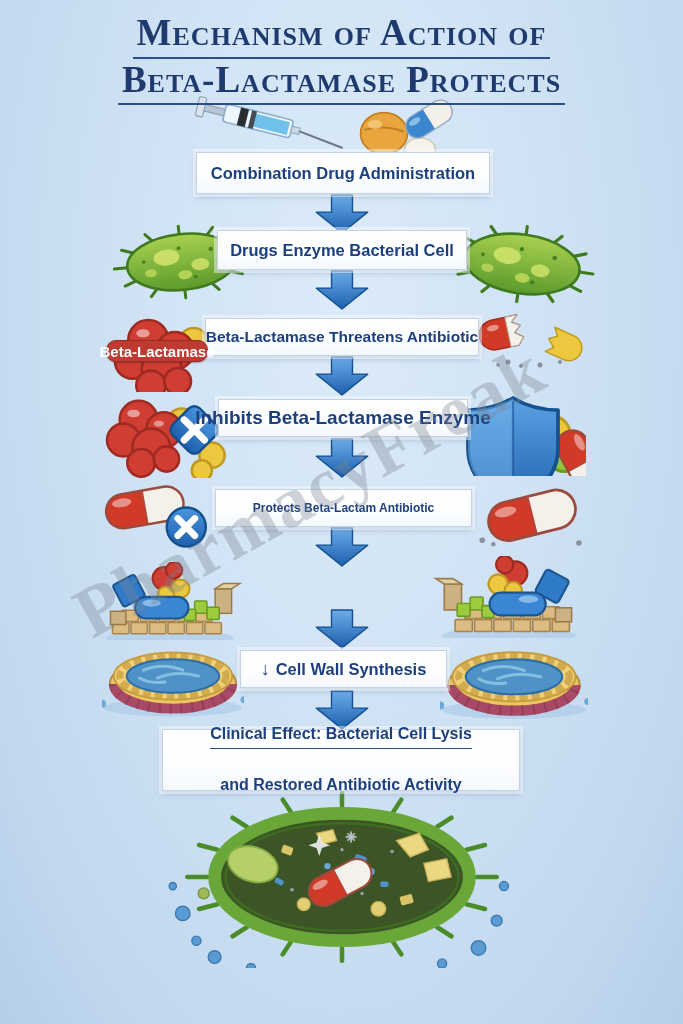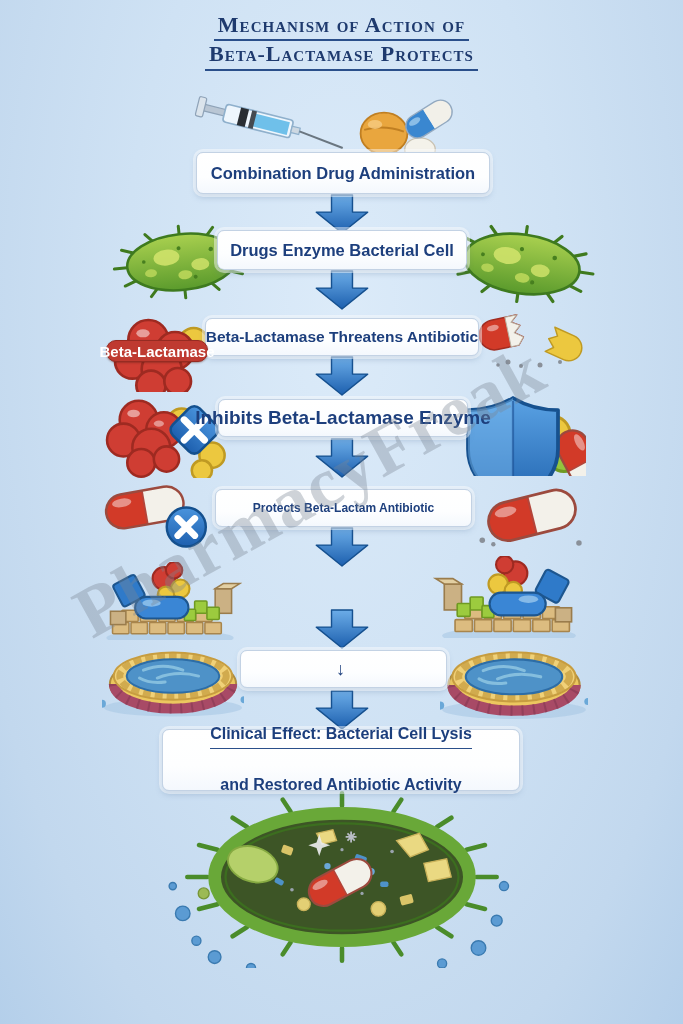--- a/index.html
+++ b/index.html
@@ -7,26 +7,26 @@
     position:relative;width:683px;height:1024px;overflow:hidden;
     background:radial-gradient(ellipse at 50% 30%, #dcebf9 0%, #cfe2f4 45%, #c2d8ee 80%, #b4cfea 100%);
     font-family:"Liberation Sans", sans-serif;
   }
   
   .title{
     position:absolute;left:0;top:12px;width:683px;text-align:center;z-index:6;
     font-family:"Liberation Serif", serif;font-weight:bold;color:#1e3a6e;
     font-variant:small-caps;letter-spacing:1px;line-height:1.15;
   }
-  .title .tline{display:inline-block;font-size:22px;border-bottom:2px solid #2a4f8a;padding:0 4px 2px 4px;}
+  .title .tline{display:inline-block;font-size:37px;border-bottom:2px solid #2a4f8a;padding:0 4px 2px 4px;}
   
   .box{
     position:absolute;z-index:10;display:flex;align-items:center;justify-content:center;
     background:linear-gradient(180deg,#ffffff 0%,#fdfeff 60%,#f4f8fd 100%);
-    border:1px solid #c3d2e4;border-radius:7px;
+    border:1px solid #c3d2e4;border-radius:0;
     box-shadow:0 0 0 3px rgba(255,255,255,.45), 0 3px 6px rgba(90,120,160,.35);
     color:#1d3f7d;font-weight:bold;font-size:16.5px;white-space:nowrap;
   }
   .box .pfx{margin-right:6px;font-size:18px;}
   .box .u{border-bottom:1.5px solid #2a4f8a;padding-bottom:1px;}
   .box.two{flex-direction:column;line-height:1.55;font-size:16px;gap:24px;}
   
   .ic{position:absolute;z-index:5;}
   .arrow{position:absolute;z-index:8;width:58px;height:40px;left:313px;}
   .mirror{transform:scaleX(-1);}
@@ -367,20 +367,21 @@
     </svg>
 
   <svg class="ic" style="left:102px;top:644px" width="142" height="76" viewBox="-72 -38 144 76">
       <use href="#g-ring"></use>
     </svg>
   <svg class="ic" style="left:440px;top:644px" width="148" height="78" viewBox="-72 -38 144 76">
       <use href="#g-ring"></use>
     </svg>
   <div class="box" style="left:240px;top:650px;width:205px;height:36px">
     <span class="pfx">↓</span>
+    <span>Cell Wall Synthesis</span>
   </div>
   <svg class="arrow" style="top:690px" viewBox="-29 -21 58 42">
       <use href="#g-arrow"></use>
     </svg>
 
   <div class="box two" style="left:162px;top:729px;width:356px;height:60px">
     <span class="u">Clinical Effect: Bacterial Cell Lysis</span>
     <span>and Restored Antibiotic Activity</span>
   </div>
 

